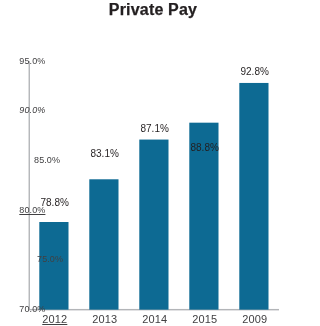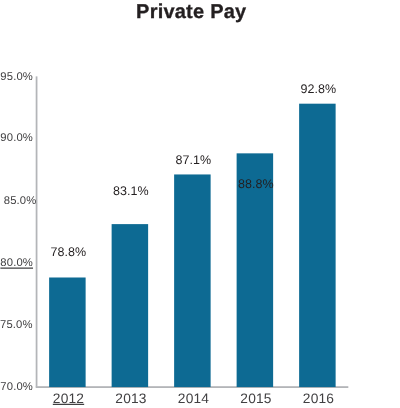--- a/index.html
+++ b/index.html
@@ -1,52 +1,52 @@
 <!DOCTYPE html>
 <html><head>
 <meta charset="utf-8">
 <style>
   html,body{margin:0;padding:0;background:#ffffff;}
   body{width:279px;height:326px;font-family:"Liberation Sans",sans-serif;}
   #root{position:relative;width:279px;height:326px;overflow:hidden;background:#fff;}
   .title{position:absolute;left:28px;width:250px;top:1px;text-align:center;font-weight:bold;font-size:16px;color:#231f20;letter-spacing:0.18px;-webkit-text-stroke:0.25px #231f20;}
   svg{position:absolute;left:0;top:0;}
-  .ylab{position:absolute;text-align:right;font-size:9px;color:#414042;letter-spacing:0.12px;}
+  .ylab{position:absolute;text-align:right;font-size:9px;color:#414042;letter-spacing:0.12px;margin-left:19px;}
   .dlab{position:absolute;text-align:center;font-size:10px;color:#231f20;letter-spacing:0.05px;}
   .xlab{position:absolute;text-align:center;font-size:11px;color:#414042;letter-spacing:0.15px;}
 </style>
 </head>
 <body>
 
 <div id="root" style="background: rgb(255, 255, 255);">
   <div class="title" style="color: rgb(35, 31, 32); -webkit-text-stroke: 0.25px rgb(35, 31, 32);">Private Pay</div>
   <svg id="plot" width="279" height="326">
       <rect x="28.55" y="61.1" width="1.4" height="248.29999999999998" fill="#b3b5b8"></rect>
       <rect x="28.55" y="308.95" width="250.45" height="1.45" fill="#b3b5b8"></rect>
       <rect x="39.3" y="221.9984" width="29.2" height="87.65159999999997" fill="#0d6a93"></rect>
       <rect x="89.3" y="179.29080000000005" width="29.2" height="130.35919999999993" fill="#0d6a93"></rect>
       <rect x="139.3" y="139.56280000000007" width="29.2" height="170.0871999999999" fill="#0d6a93"></rect>
       <rect x="189.3" y="122.67840000000001" width="29.2" height="186.97159999999997" fill="#0d6a93"></rect>
       <rect x="239.3" y="82.9504" width="29.2" height="226.69959999999998" fill="#0d6a93"></rect>
     </svg>
   <div id="ylabels">
       <div class="ylab" style="color: rgb(65, 64, 66); left: 0.3px; width: 25.1px; top: 55.8px;">95.0%</div>
-      <div class="ylab" style="color: rgb(65, 64, 66); left: 0.3px; width: 25.1px; top: 105.46px;">90.0%</div>
-      <div class="ylab" style="color: rgb(65, 64, 66); left: 3px; width: 25.1px; top: 155.12px;">85.0%</div>
+      <div class="ylab" style="color: rgb(65, 64, 66); left: 0.3px; width: 25.1px; top: 105.46px; font-style: italic;">90.0%</div>
+      <div class="ylab" style="color: rgb(65, 64, 66); left: 15px; width: 25.1px; top: 155.12px;">85.0%</div>
       <div class="ylab" style="color: rgb(65, 64, 66); left: 0.3px; width: 25.1px; top: 204.78px; text-decoration: underline;">80.0%</div>
-      <div class="ylab" style="color: rgb(65, 64, 66); left: 0; width: 25.1px; top: 254.44px; text-align: right;">75.0%</div>
+      <div class="ylab" style="color: rgb(65, 64, 66); left: 18px; width: 25.1px; top: 254.44px; text-align: right;">75.0%</div>
       <div class="ylab" style="color: rgb(65, 64, 66); left: 0.3px; width: 25.1px; top: 304.1px;">70.0%</div>
     </div>
   <div id="dlabels">
       <div class="dlab" style="color: rgb(35, 31, 32); left: 20.1px; width: 69.2px; top: 197px;">78.8%</div>
       <div class="dlab" style="color: rgb(35, 31, 32); left: 70.1px; width: 69.2px; top: 148px;">83.1%</div>
       <div class="dlab" style="color: rgb(35, 31, 32); left: 120.1px; width: 69.2px; top: 122.963px;">87.1%</div>
       <div class="dlab" style="color: rgb(35, 31, 32); left: 170.1px; width: 69.2px; top: 106.078px; margin-top: 36px;">88.8%</div>
       <div class="dlab" style="color: rgb(35, 31, 32); left: 220.1px; width: 69.2px; top: 66.3504px;">92.8%</div>
     </div>
   <div id="xlabels">
       <div class="xlab" style="color: rgb(65, 64, 66); left: 29.8px; width: 50px; top: 313px; text-decoration: underline;">2012</div>
       <div class="xlab" style="color: rgb(65, 64, 66); left: 79.8px; width: 50px; top: 313px;">2013</div>
       <div class="xlab" style="color: rgb(65, 64, 66); left: 129.8px; width: 50px; top: 313px;">2014</div>
       <div class="xlab" style="color: rgb(65, 64, 66); left: 179.8px; width: 50px; top: 313px;">2015</div>
-      <div class="xlab" style="color: rgb(65, 64, 66); left: 229.8px; width: 50px; top: 313px;">2016</div>
+      <div class="xlab" style="color: rgb(65, 64, 66); left: 229.8px; width: 50px; top: 313px;">2009</div>
     </div>
 </div>
 
 </body></html>

